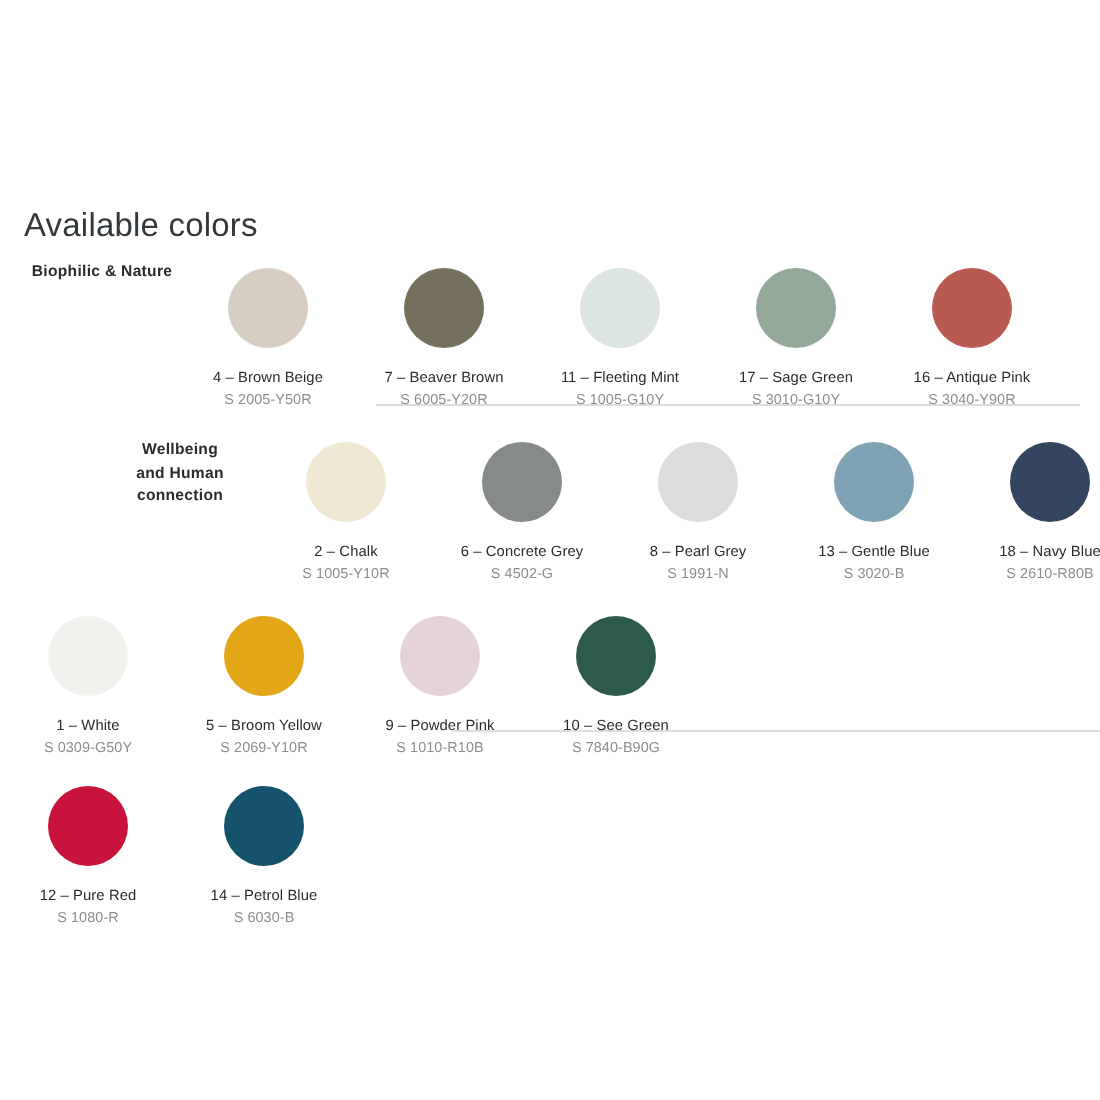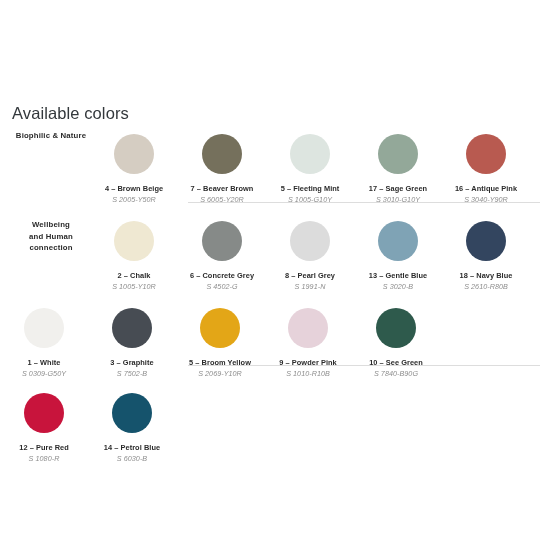--- a/index.html
+++ b/index.html
@@ -47,21 +47,21 @@
     padding-left: 12px;
     box-sizing: border-box;
     font-size: 7.8px;
     font-weight: bold;
     line-height: 11.5px;
     color: #2b2b2b;
     letter-spacing: 0.15px;
     text-align: center;
   }
   .cat-label.r1 { padding-top: 2px; }
-  .cat-label.r2 { padding-top: 14px; }
+  .cat-label.r2 { padding-top: 14px; margin-left: 39px; }
   .cat-label.r3 { padding-top: 10px; }
   .swatch-area {
     flex: 1 1 auto;
     position: relative;
   }
   .sep {
     position: absolute;
     left: 98px;
     right: 10px;
     height: 1px;
@@ -80,34 +80,33 @@
   }
   .dot {
     width: 40px;
     height: 40px;
     border-radius: 50%;
     margin: 0 auto 10px auto;
     display: block;
   }
   .sw-name {
     font-size: 7.4px;
-    font-weight: bold;
+    font-weight: normal;
     line-height: 10px;
     color: #2b2b2b;
     letter-spacing: 0.05px;
     white-space: nowrap;
   }
   .sw-code {
     font-size: 7.2px;
     font-weight: 400;
     line-height: 11px;
     color: #8d8d8d;
     letter-spacing: 0.05px;
     white-space: nowrap;
-    font-style: italic;
   }
   .row-block { padding-top: 6px; }
   .row-2 { padding-top: 16px; }
   .row-3 { padding-top: 16px; }
   .row-4 { padding-top: 14px; }
 </style>
 </head>
 <body>
 
 <div class="page">
@@ -128,21 +127,21 @@
           </div>
 
           <div class="swatch">
             <span class="dot" style="background:#75705c"></span>
             <div class="sw-name">7 – Beaver Brown</div>
             <div class="sw-code">S 6005-Y20R</div>
           </div>
 
           <div class="swatch">
             <span class="dot" style="background:#dde5e0"></span>
-            <div class="sw-name">5 – Fleeting Mint</div>
+            <div class="sw-name">11 – Fleeting Mint</div>
             <div class="sw-code">S 1005-G10Y</div>
           </div>
 
           <div class="swatch">
             <span class="dot" style="background:#93a899"></span>
             <div class="sw-name">17 – Sage Green</div>
             <div class="sw-code">S 3010-G10Y</div>
           </div>
 
           <div class="swatch">
@@ -203,25 +202,20 @@
     <div class="cat-row">
       <div class="swatch-area">
         <div class="swatch-row row-3">
 
           <div class="swatch">
             <span class="dot" style="background:#f1f0ed"></span>
             <div class="sw-name">1 – White</div>
             <div class="sw-code">S 0309-G50Y</div>
           </div>
 
-          <div class="swatch">
-            <span class="dot" style="background:#474c53"></span>
-            <div class="sw-name">3 – Graphite</div>
-            <div class="sw-code">S 7502-B</div>
-          </div>
 
           <div class="swatch">
             <span class="dot" style="background:#e3a617"></span>
             <div class="sw-name">5 – Broom Yellow</div>
             <div class="sw-code">S 2069-Y10R</div>
           </div>
 
           <div class="swatch">
             <span class="dot" style="background:#e6d2da"></span>
             <div class="sw-name">9 – Powder Pink</div>

